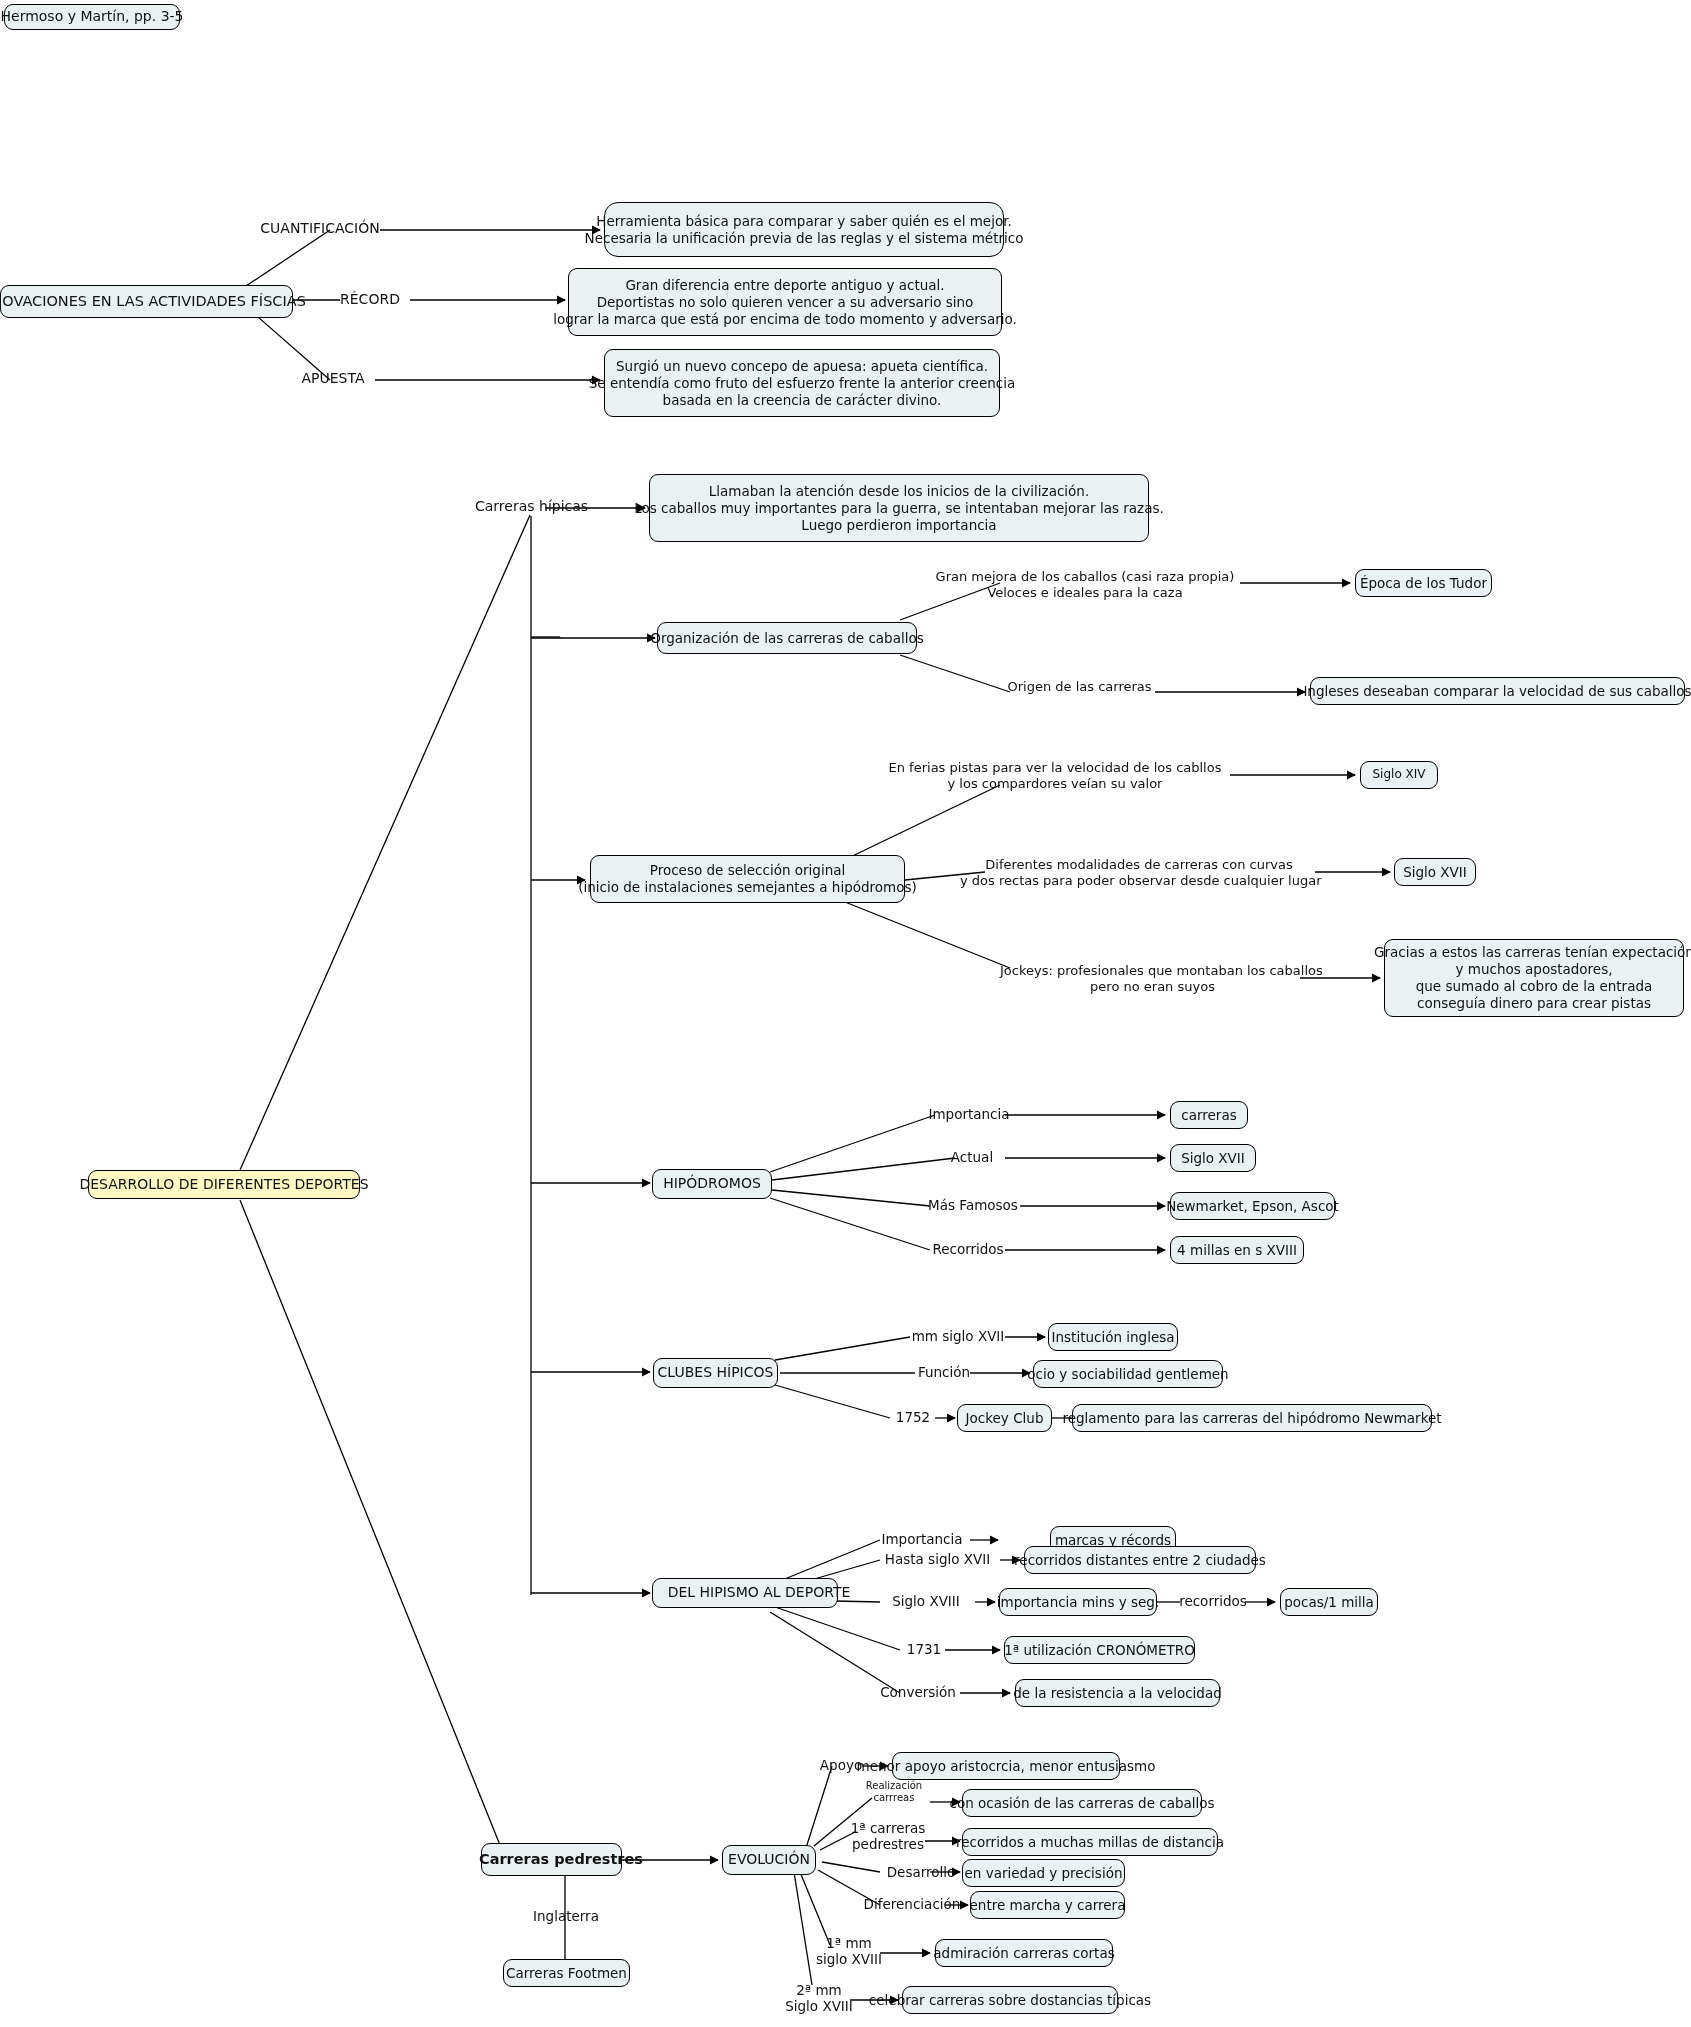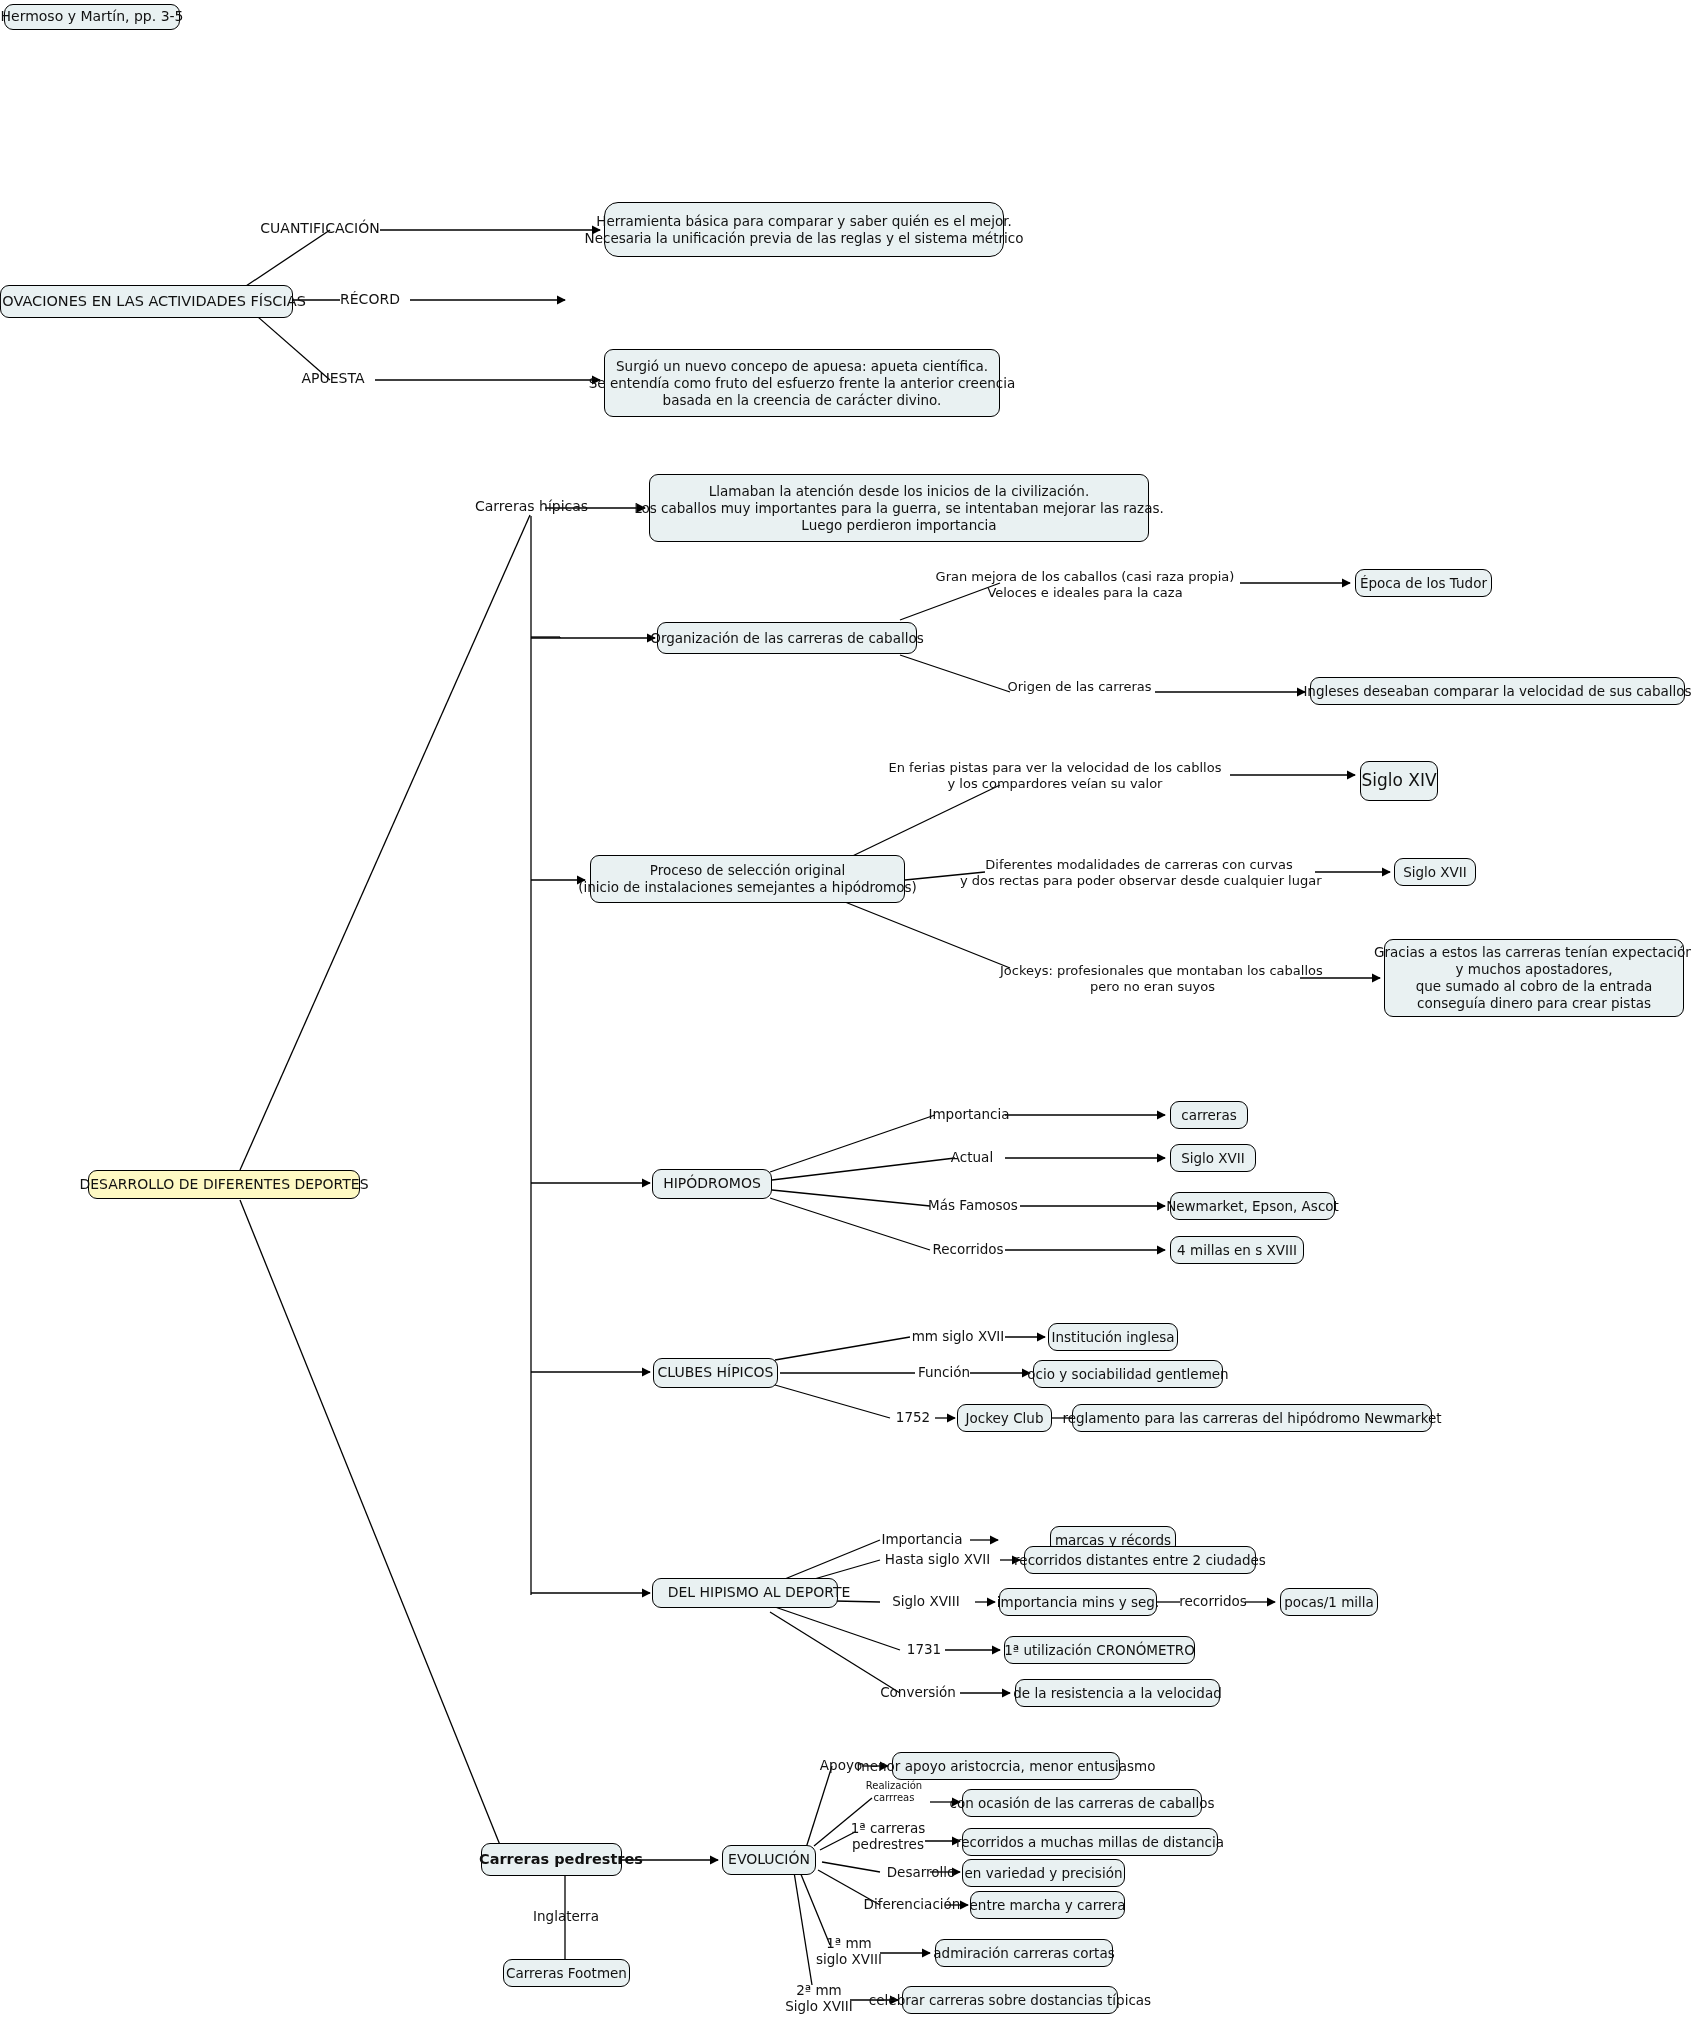--- a/index.html
+++ b/index.html
@@ -179,20 +179,23 @@
 
   <div class="node gray" style="left:88px; top:1170px; width:272px; height:29px; font-size:14px;">DESARROLLO DE DIFERENTES DEPORTES</div>
 
   <div class="node bold" style="left:481px; top:1843px; width:141px; height:33px; font-size:14.5px;padding-left:27px;">Carreras pedrestres</div>
 
   <div class="label" style="left:260px; top:220px; width:120px; font-size:14px;">CUANTIFICACIÓN</div>
   <div class="node" style="left:604px; top:202px; width:400px; height:55px; font-size:13.5px;border-radius:14px;">Herramienta básica para comparar y saber quién es el mejor.
 Necesaria la unificación previa de las reglas y el sistema métrico</div>
 
   <div class="label" style="left:330px; top:291px; width:80px; font-size:14px;">RÉCORD</div>
+  <div class="node" style="left:568px; top:268px; width:434px; height:68px; font-size:13.5px;">Gran diferencia entre deporte antiguo y actual.
+Deportistas no solo quieren vencer a su adversario sino
+lograr la marca que está por encima de todo momento y adversario.</div>
 
   <div class="label" style="left:290px; top:370px; width:86px; font-size:14px;">APUESTA</div>
   <div class="node" style="left:604px; top:349px; width:396px; height:68px; font-size:13.5px;">Surgió un nuevo concepo de apuesa: apueta científica.
 Se entendía como fruto del esfuerzo frente la anterior creencia
 basada en la creencia de carácter divino.</div>
 
   <div class="label" style="left:475px; top:498px; width:110px; font-size:14px;">Carreras hípicas</div>
   <div class="node" style="left:649px; top:474px; width:500px; height:68px; font-size:13.5px;">Llamaban la atención desde los inicios de la civilización.
 Los caballos muy importantes para la guerra, se intentaban mejorar las razas.
 Luego perdieron importancia</div>
@@ -204,21 +207,21 @@
   <div class="node" style="left:1355px; top:569px; width:137px; height:28px; font-size:13.5px;">Época de los Tudor</div>
 
   <div class="label" style="left:1007px; top:679px; width:145px; font-size:13px;">Origen de las carreras</div>
   <div class="node" style="left:1310px; top:677px; width:375px; height:28px; font-size:13.5px;">Ingleses deseaban comparar la velocidad de sus caballos</div>
 
   <div class="node" style="left:590px; top:855px; width:315px; height:48px; font-size:13.5px;">Proceso de selección original
 (inicio de instalaciones semejantes a hipódromos)</div>
 
   <div class="label" style="left:880px; top:760px; width:350px; font-size:13px;">En ferias pistas para ver la velocidad de los cabllos
 y los compardores veían su valor</div>
-  <div class="node" style="left:1360px; top:761px; width:78px; height:40px; font-size:17px;">Siglo XIV</div>
+  <div class="node" style="left:1360px; top:761px; width:78px; height:28px; font-size:12px;">Siglo XIV</div>
 
   <div class="label" style="left:960px; top:857px; width:358px; font-size:13px;">Diferentes modalidades de carreras con curvas
 y dos rectas para poder observar desde cualquier lugar</div>
   <div class="node" style="left:1394px; top:858px; width:82px; height:28px; font-size:13.5px;">Siglo XVII</div>
 
   <div class="label" style="left:1000px; top:963px; width:305px; font-size:13px;">Jockeys: profesionales que montaban los caballos
 pero no eran suyos</div>
   <div class="node" style="left:1384px; top:939px; width:300px; height:78px; font-size:13.5px;">Gracias a estos las carreras tenían expectación
 y muchos apostadores,
 que sumado al cobro de la entrada

